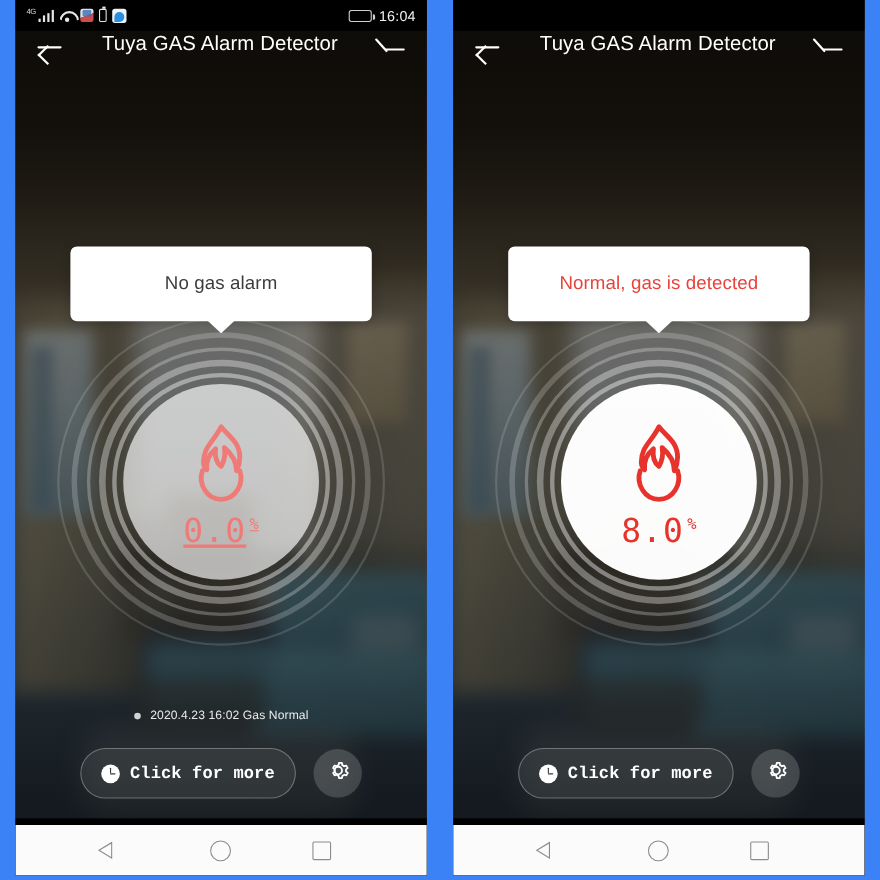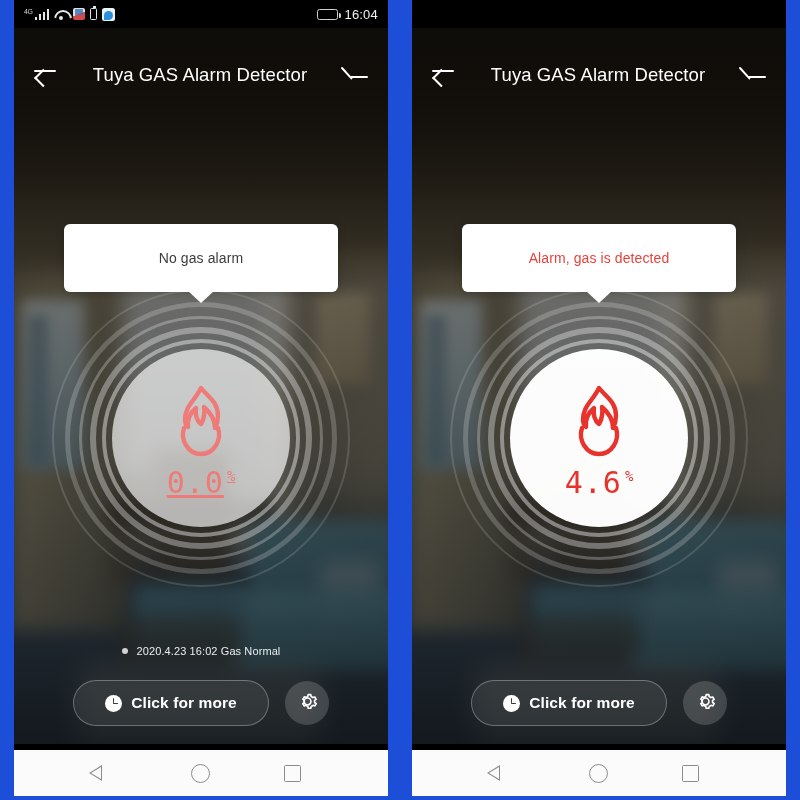--- a/index.html
+++ b/index.html
@@ -9,21 +9,21 @@
     height: 800px;
     background: #ffffff;
     font-family: "Liberation Sans", sans-serif;
     overflow: hidden;
   }
 
   .stage {
     position: relative;
     width: 800px;
     height: 800px;
-    background: #1d4ed8;
+    background: #3b82f6;
     display: flex;
     justify-content: center;
     gap: 24px;
     padding-top: 0;
   }
 
   .phone {
     position: relative;
     width: 374px;
     height: 796px;
@@ -326,21 +326,21 @@
     letter-spacing: .2px;
   }
 
   
   .appbar {
     position: absolute;
     left: 0; top: 28px;
     width: 100%;
     height: 58px;
     display: flex;
-    align-items: flex-end;
+    align-items: flex-start;
     padding: 0 16px;
     z-index: 6;
   }
   .back-arrow {
     width: 30px; height: 30px;
     position: relative;
     flex: none;
     cursor: pointer;
   }
   .back-arrow::before {
@@ -473,21 +473,21 @@
     content: "";
     position: absolute;
     left: 50%;
     bottom: -11px;
     transform: translateX(-50%);
     width: 0; height: 0;
     border-left: 13px solid transparent;
     border-right: 13px solid transparent;
     border-top: 12px solid #ffffff;
   }
-  .tooltip-text { font-size: 14px; letter-spacing: .1px; }
+  .tooltip-text { font-size: 17px; letter-spacing: .1px; }
   .tooltip-text.normal { color: #3c3c3c; }
   .tooltip-text.alarm  { color: #e8423b; }
 
   
   .statusline {
     position: absolute;
     left: 0;
     top: 645px;
     width: 100%;
     display: flex;
@@ -524,20 +524,21 @@
     width: 196px;
     height: 46px;
     border-radius: 23px;
     border: 1px solid rgba(255,255,255,.30);
     background: rgba(255,255,255,.07);
     display: flex;
     align-items: center;
     justify-content: center;
     gap: 9px;
     cursor: pointer;
+    font-family: Liberation Mono, monospace;
   }
   .clock-icon {
     width: 17px; height: 17px;
     border-radius: 50%;
     background: #ffffff;
     position: relative;
     flex: none;
   }
   .clock-icon::before {
     content: "";
@@ -783,28 +784,28 @@
       <div class="ring r4"></div>
       <div class="ring r5"></div>
       <div class="dial alarm">
         <span class="flame">
           <svg width="74" height="80" viewBox="0 0 74 80" fill="none">
             <path d="M37 6 C30 20 21 24 21 38 C21 40 22 43 24 45 C23 36 27 30 32 26 C31 34 33 39 37 42 C40 37 41 31 40 25 C47 31 51 38 51 46 C53 42 54 38 54 34 C54 20 45 16 37 6 Z" stroke="#e8332c" stroke-width="4.4" stroke-linejoin="round" stroke-linecap="round" fill="none"></path>
             <path d="M20 46 C16 58 24 72 37 72 C50 72 58 58 54 46" stroke="#e8332c" stroke-width="4.4" stroke-linecap="round" fill="none"></path>
           </svg>
         </span>
         <span class="reading">
-          <span class="val">4.6</span>
+          <span class="val">8.0</span>
           <span class="unit">%</span>
         </span>
       </div>
     </div>
 
     <div class="tooltip">
-      <span class="tooltip-text alarm">Alarm, gas is detected</span>
+      <span class="tooltip-text alarm">Normal, gas is detected</span>
     </div>
 
 
     <div class="actions">
       <div class="more-btn">
         <span class="clock-icon"></span>
         <span class="more-label">Click for more</span>
       </div>
       <div class="gear-btn">
         <span>

